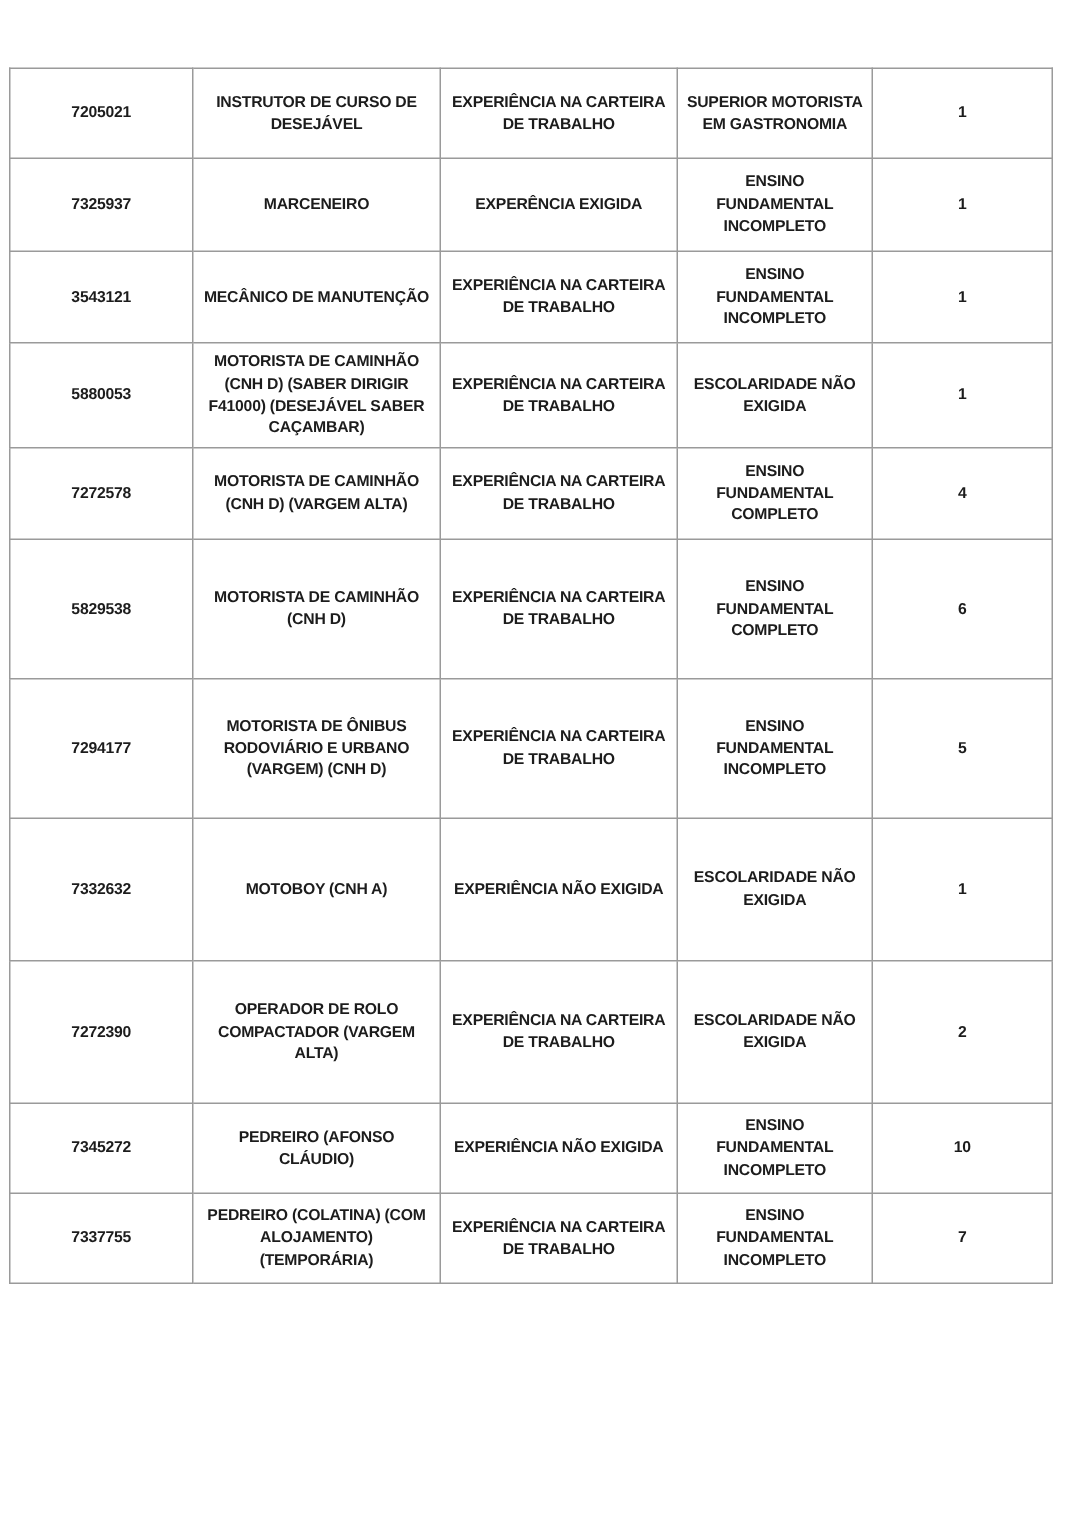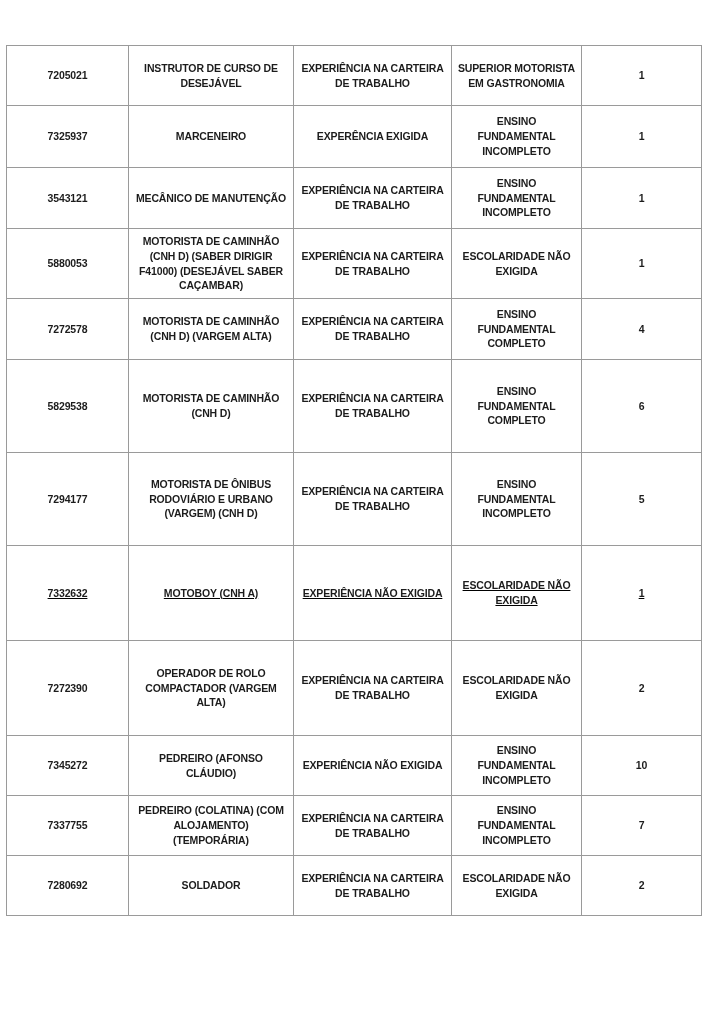--- a/index.html
+++ b/index.html
@@ -39,21 +39,21 @@
   col.c-exp { width: 158px; }
   col.c-edu { width: 130px; }
   col.c-qty { width: 120px; }
   tr.r0  { height: 60px; }
   tr.r1  { height: 62px; }
   tr.r2  { height: 61px; }
   tr.r3  { height: 70px; }
   tr.r4  { height: 61px; }
   tr.r5  { height: 93px; }
   tr.r6  { height: 93px; }
-  tr.r7  { height: 95px; text-decoration: underline; }
+  tr.r7  { height: 95px; }
   tr.r8  { height: 95px; }
   tr.r9  { height: 60px; }
   tr.r10 { height: 60px; }
   tr.r11 { height: 60px; }
   tr.r12 { height: 60px; }
 </style>
 </head>
 <body>
 
 <div class="page">
@@ -174,24 +174,15 @@
         <td>PEDREIRO (COLATINA) (COM
 ALOJAMENTO)
 (TEMPORÁRIA)</td>
         <td>EXPERIÊNCIA NA CARTEIRA
 DE TRABALHO</td>
         <td>ENSINO
 FUNDAMENTAL
 INCOMPLETO</td>
         <td>7</td>
       </tr>
-      <tr class="r12">
-        <td>7280692</td>
-        <td>SOLDADOR</td>
-        <td>EXPERIÊNCIA NA CARTEIRA
-DE TRABALHO</td>
-        <td>ESCOLARIDADE NÃO
-EXIGIDA</td>
-        <td>2</td>
-      </tr>
     </tbody>
   </table>
 </div>
 
 </body></html>

